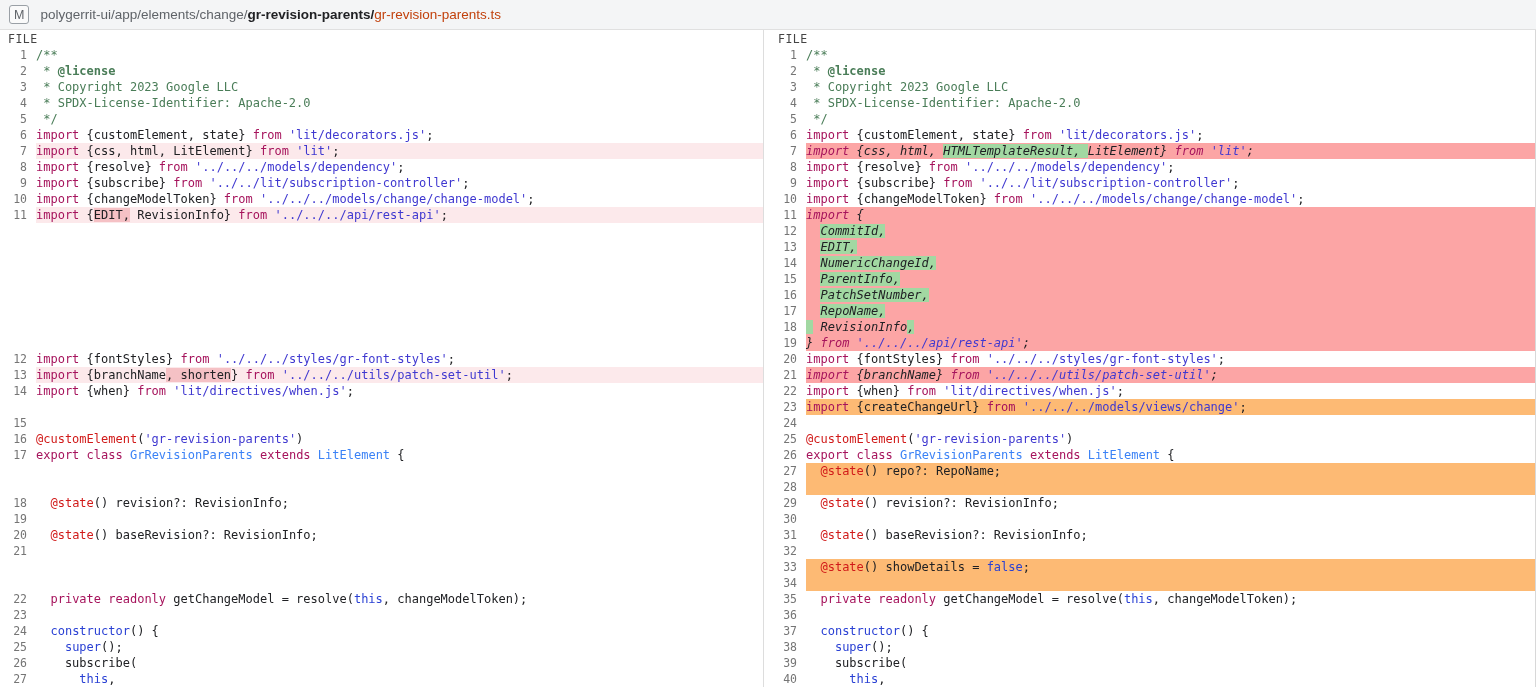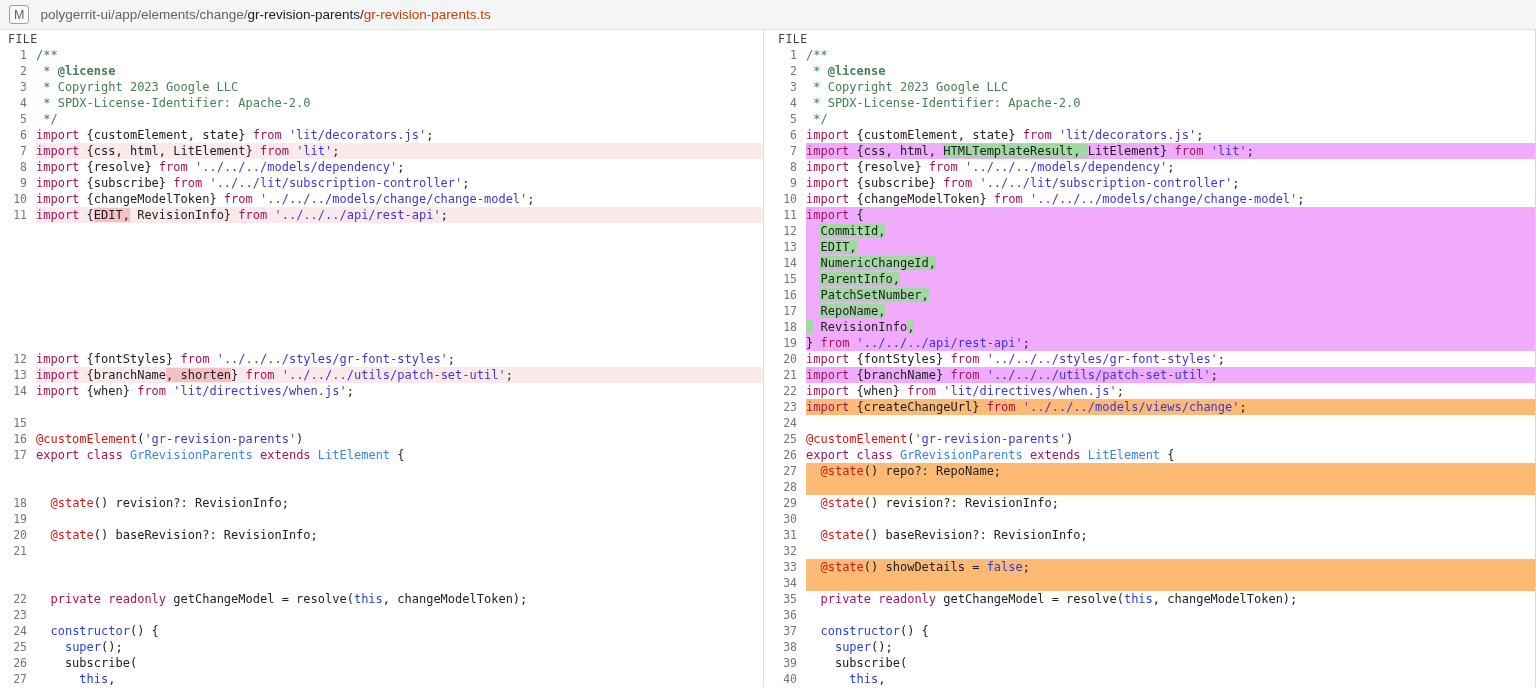--- a/index.html
+++ b/index.html
@@ -12,21 +12,21 @@
     background:#f4f5f6; border-bottom:1px solid #e0e0e0; padding-left:9px;
     font-size:13.5px; color:#3c4043;
   }
   .status-badge {
     display:inline-flex; align-items:center; justify-content:center;
     min-width:20px; height:19px; padding:0 4px;
     border:1px solid #9aa0a6; border-radius:3px;
     color:#5f6368; font-size:12.5px; background:#fafafa;
   }
   .path-dim  { color:#5f6368; }
-  .path-dark { color:#202124; }
+  .path-dark { color:#202124;font-weight:bold; }
   .path-file { color:#c2410c; cursor:pointer; }
 
   
   .diff { display:flex; background:#fff; height:657px; }
   .pane { width:764px; border-right:1px solid #ddd; overflow:hidden; }
   .pane.right { flex:1; border-right:1px solid #d8d8d8; }
 
   .file-label {
     height:17px; padding:2px 0 0 8px;
     font-family:"DejaVu Sans Mono", monospace; font-size:11.5px;
@@ -42,21 +42,21 @@
   }
   .pane.right .gutter { width:42px; }
   .code {
     flex:1 1 auto; white-space:pre;
     font-family:"DejaVu Sans Mono", monospace; font-size:12px; line-height:16px;
     color:#202124;
   }
 
   
   .row.rm   .code { background:#fce9eb; }
-  .row.add  .code { background:#f0abfc; }
+  .row.add  .code { background:#fca5a5;font-style:italic; }
   .row.adds .code { background:#fdba74; }
   .row.rm  .code .hl { background:#f5c1c5; }
   .row.add .code .hl { background:#a2d8a2; }
 
   
   .kw { color:#a6135c; }                 
   .cm { color:#4a7d58; }                 
   .cm.b { font-weight:bold; }
   .st { color:#3f38d0; }                 
   .dc { color:#d11a19; }                 

